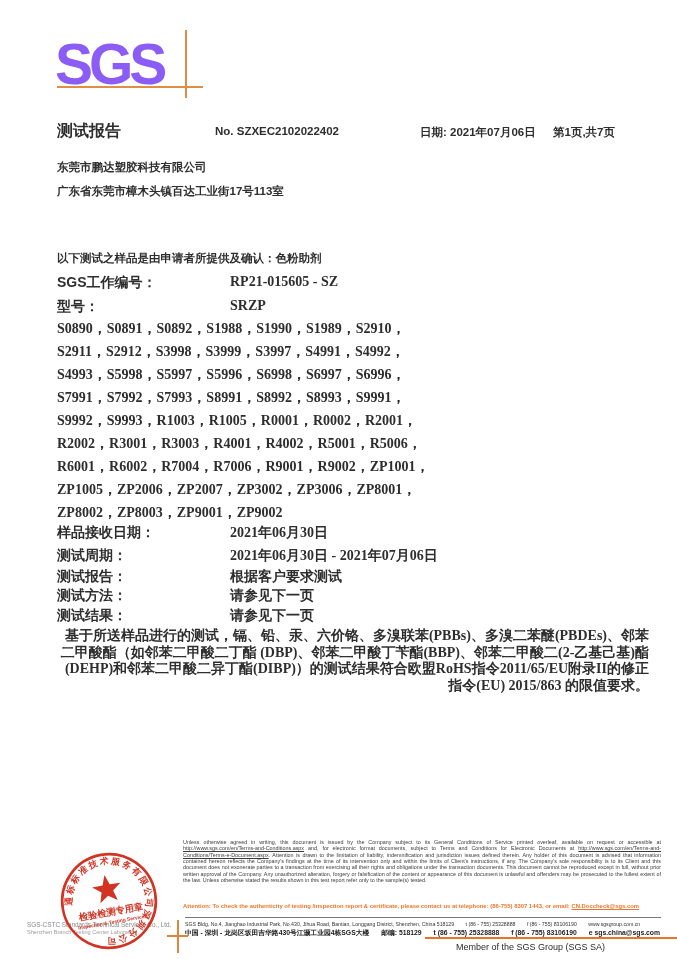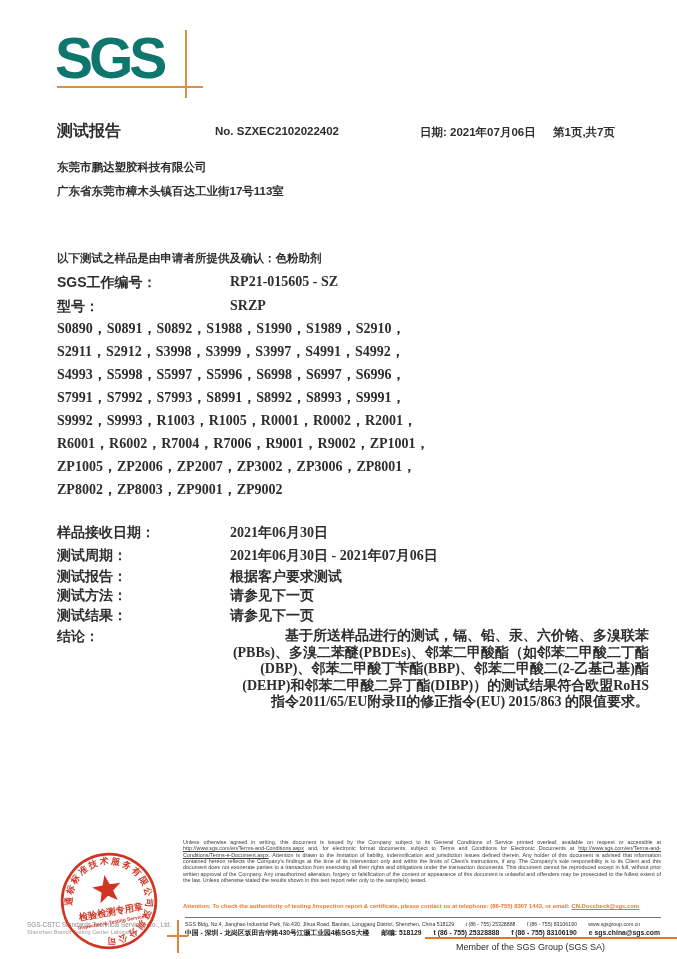--- a/index.html
+++ b/index.html
@@ -1,20 +1,20 @@
 <!DOCTYPE html>
 <html><head>
 <meta charset="utf-8">
 <style>
   html,body{margin:0;padding:0;background:#fff;}
   .page{position:relative;width:677px;height:959px;background:#ffffff;overflow:hidden;
         font-family:"Liberation Sans",sans-serif;color:#2e2e2e;}
   
-  .logo-text{position:absolute;left:55px;top:30px;font-size:57px;font-weight:700;
-             color:#0f766e;letter-spacing:-4px;line-height:1;}
+  .logo-text{position:absolute;left:55px;top:36px;font-size:57px;font-weight:700;
+             color:#8b5cf6;letter-spacing:-4px;line-height:1;}
   .logo-hline{position:absolute;left:57px;top:86px;width:146px;height:2px;background:#dd9043;}
   .logo-vline{position:absolute;left:185px;top:30px;width:2px;height:68px;background:#dd9043;}
   
   .hdr{position:absolute;top:121px;font-weight:700;white-space:nowrap;}
   .title{left:57px;font-size:16px;}
   .report-no{left:215px;font-size:11.5px;top:125px;}
   .report-date{left:420px;font-size:11.5px;top:125px;}
   .report-page{left:553px;font-size:11.5px;top:125px;}
   .doc-body{font-weight:700;}
   .line{position:absolute;left:57px;font-size:11.5px;font-weight:700;white-space:nowrap;}
@@ -75,20 +75,21 @@
       <span class="val">SRZP</span>
     </div>
 
     <div class="row" style="top:317px">
       <div class="val client-lines">
         <div>S0890，S0891，S0892，S1988，S1990，S1989，S2910，</div>
         <div>S2911，S2912，S3998，S3999，S3997，S4991，S4992，</div>
         <div>S4993，S5998，S5997，S5996，S6998，S6997，S6996，</div>
         <div>S7991，S7992，S7993，S8991，S8992，S8993，S9991，</div>
         <div>S9992，S9993，R1003，R1005，R0001，R0002，R2001，</div>
+        <div>R2002，R3001，R3003，R4001，R4002，R5001，R5006，</div>
         <div>R6001，R6002，R7004，R7006，R9001，R9002，ZP1001，</div>
         <div>ZP1005，ZP2006，ZP2007，ZP3002，ZP3006，ZP8001，</div>
         <div>ZP8002，ZP8003，ZP9001，ZP9002</div>
       </div>
     </div>
 
     <div class="row" style="top:524px">
       <span class="lbl">样品接收日期：</span>
       <span class="val">2021年06月30日</span>
     </div>
@@ -107,21 +108,20 @@
       <span class="lbl">测试方法：</span>
       <span class="val">请参见下一页</span>
     </div>
 
     <div class="row" style="top:607px">
       <span class="lbl">测试结果：</span>
       <span class="val">请参见下一页</span>
     </div>
 
     <div class="row" style="top:628px">
-      <span class="lbl">结论：</span>
       <span class="val para">基于所送样品进行的测试，镉、铅、汞、六价铬、多溴联苯(PBBs)、多溴二苯醚(PBDEs)、邻苯二甲酸酯（如邻苯二甲酸二丁酯 (DBP)、邻苯二甲酸丁苄酯(BBP)、邻苯二甲酸二(2-乙基己基)酯(DEHP)和邻苯二甲酸二异丁酯(DIBP)）的测试结果符合欧盟RoHS指令2011/65/EU附录II的修正指令(EU) 2015/863 的限值要求。</span>
     </div>
   </div>
 
   <div class="fineprint"><span>Unless otherwise agreed in writing, this document is issued by the Company subject to its General Conditions of Service printed overleaf, available on request or accessible at </span><span class="url">http://www.sgs.com/en/Terms-and-Conditions.aspx</span><span> and, for electronic format documents, subject to Terms and Conditions for Electronic Documents at </span><span class="url">http://www.sgs.com/en/Terms-and-Conditions/Terms-e-Document.aspx</span><span>. Attention is drawn to the limitation of liability, indemnification and jurisdiction issues defined therein. Any holder of this document is advised that information contained hereon reflects the Company's findings at the time of its intervention only and within the limits of Client's instructions, if any. The Company's sole responsibility is to its Client and this document does not exonerate parties to a transaction from exercising all their rights and obligations under the transaction documents. This document cannot be reproduced except in full, without prior written approval of the Company. Any unauthorized alteration, forgery or falsification of the content or appearance of this document is unlawful and offenders may be prosecuted to the fullest extent of the law. Unless otherwise stated the results shown in this test report refer only to the sample(s) tested.</span></div>
 
   <div class="attention"><span>Attention: To check the authenticity of testing /inspection report &amp; certificate, please contact us at telephone: (86-755) 8307 1443, or email: </span><span class="url">CN.Doccheck@sgs.com</span></div>
 
   <div class="addr-block">
     <div class="addr-row addr-en">

